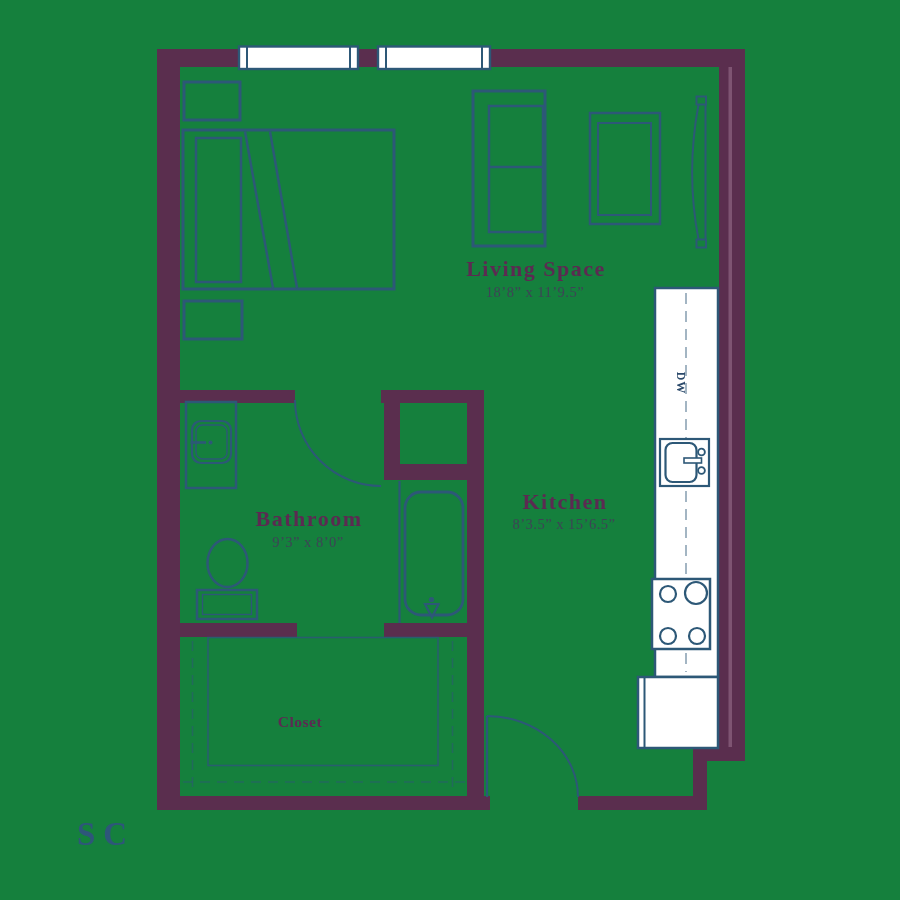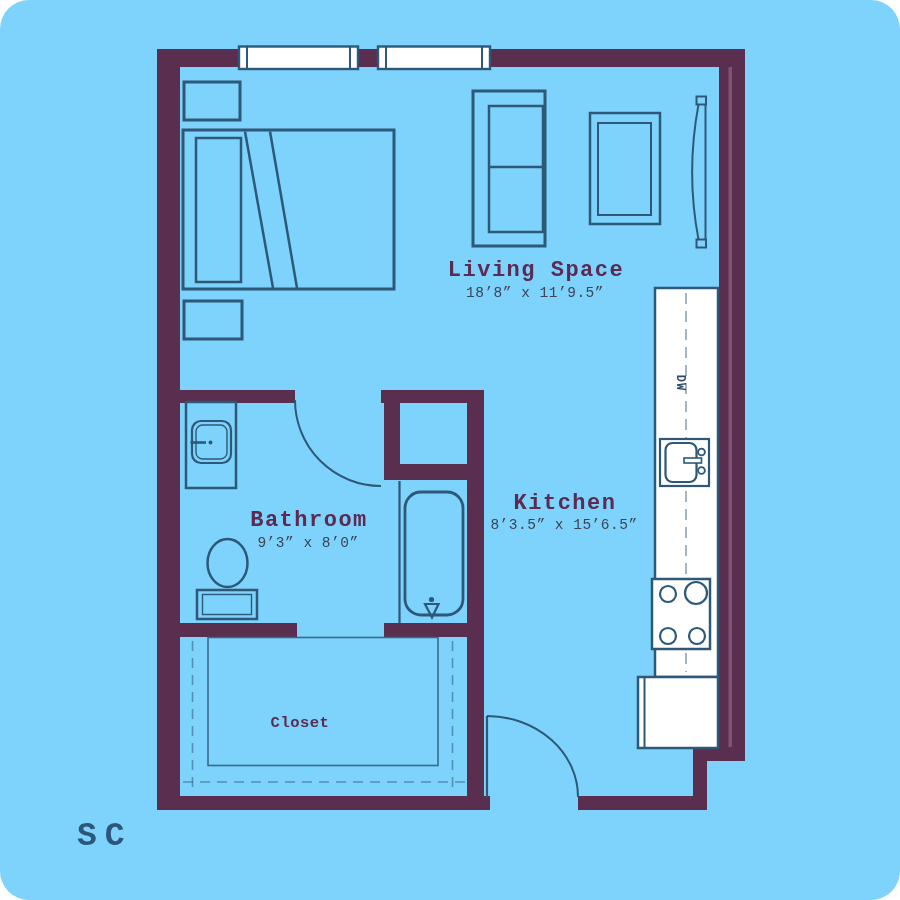--- a/index.html
+++ b/index.html
@@ -4,22 +4,22 @@
 <style>
   :root{
     --wall:#5A2E4E;
     --wall-accent:#7E5472;
     --line:#2D5877;
     --label:#5C2A52;
     --dim-text:#3E4356;
     --logo:#2E567A;
   }
   html,body{margin:0;padding:0;background:#ffffff;}
-  .canvas{position:relative;width:900px;height:900px;background:#7dd3fc;overflow:hidden;
-          font-family:Liberation Mono, monospace;border-radius:29px;}
+  .canvas{position:relative;width:900px;height:900px;background:#15803d;overflow:hidden;
+          font-family:Liberation Serif, serif;}
   svg{display:block}
   .wall{fill:var(--wall);stroke:none;}
   .wall-accent{fill:var(--wall-accent);}
   .ln{stroke:var(--line);fill:none;}
   .ln-fill{stroke:var(--line);fill:#ffffff;}
   .solid{fill:var(--line);stroke:none;}
   .dash{stroke:var(--line);fill:none;opacity:.55;}
   .room-name{fill:var(--label);font-weight:bold;font-size:22px;letter-spacing:1.5px;}
   .room-dims{fill:var(--dim-text);font-size:14.5px;letter-spacing:.5px;}
   .closet-name{fill:var(--label);font-weight:bold;font-size:15.5px;letter-spacing:.5px;}

